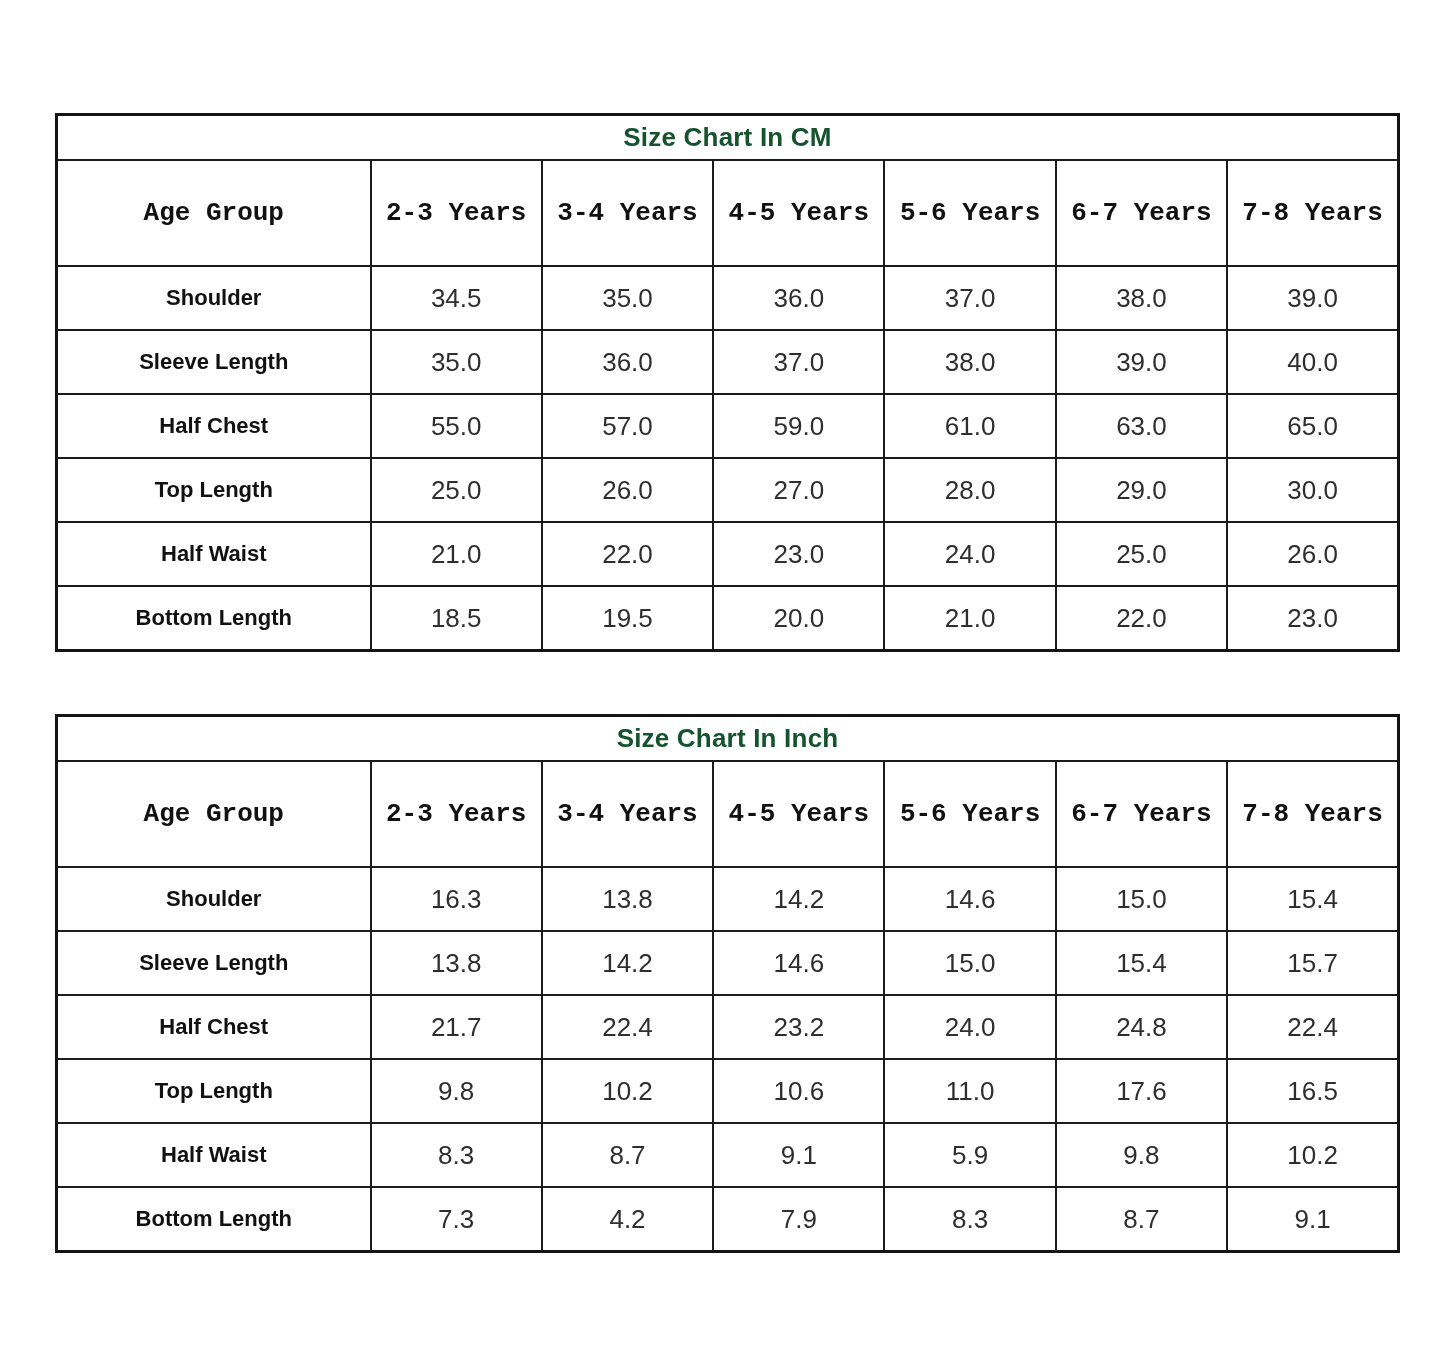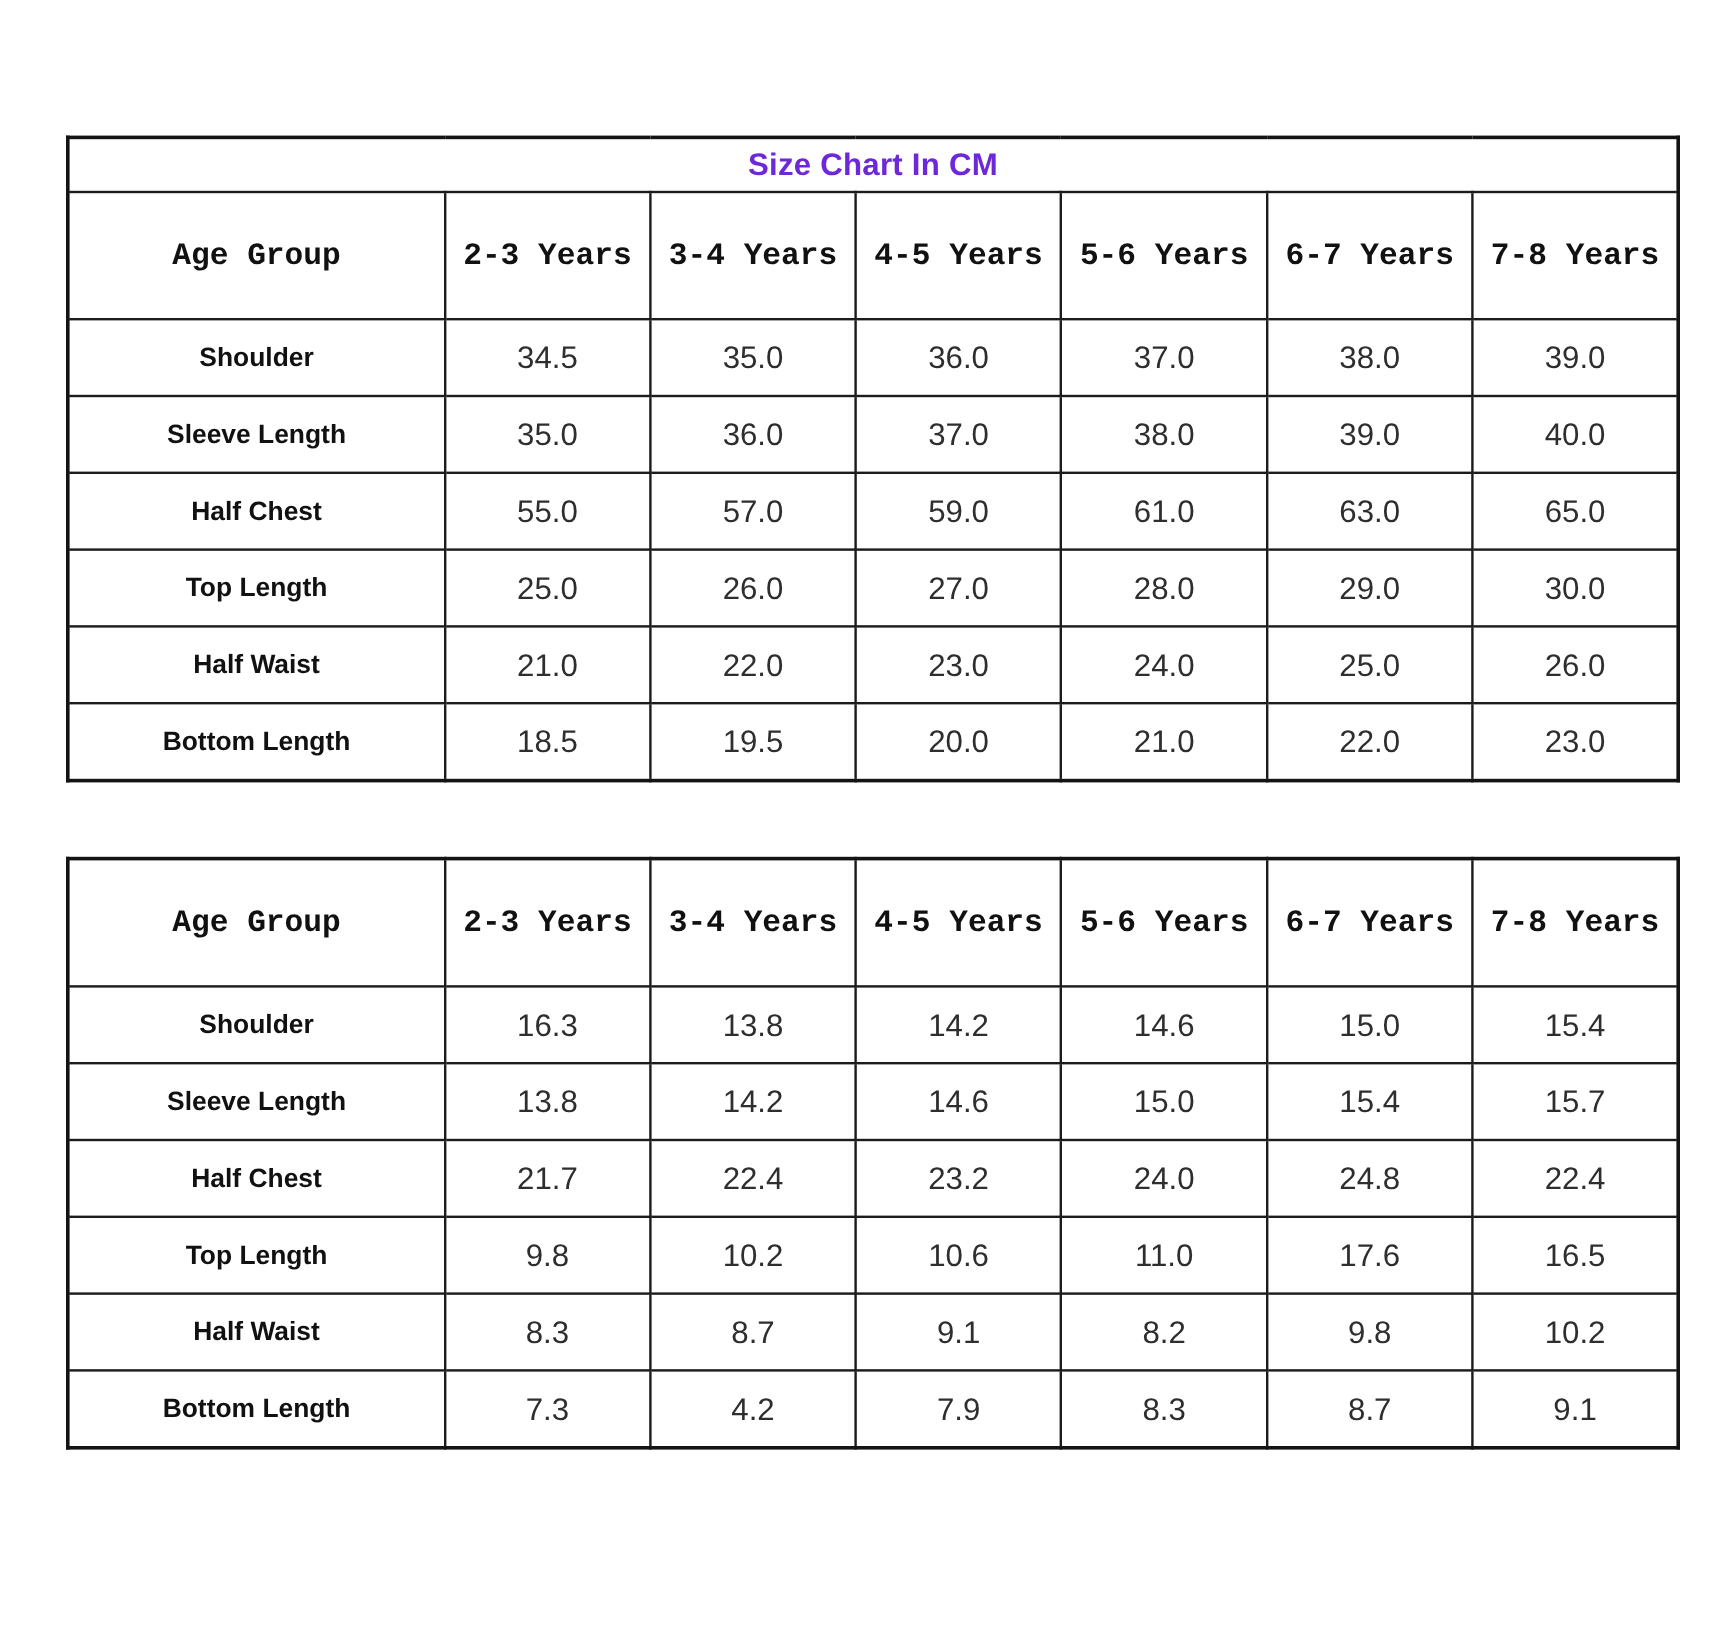--- a/index.html
+++ b/index.html
@@ -33,21 +33,21 @@
     padding: 0;
     overflow: hidden;
   }
   col.label-col { width: 23.4%; }
   col.year-col  { width: 12.766%; }
 
   .title-cell {
     height: 43px;
     font-size: 26px;
     font-weight: 700;
-    color: #6d28d9;
+    color: #14532d;
     border-bottom: 3px solid #141414;
     letter-spacing: 0.2px;
   }
   .col-header {
     height: 104px;
     font-size: 26px;
     font-weight: 700;
     color: #111111;
     font-family: Liberation Mono, monospace;
   }
@@ -152,20 +152,23 @@
   <colgroup>
     <col class="label-col">
     <col class="year-col">
       <col class="year-col">
       <col class="year-col">
     <col class="year-col">
       <col class="year-col">
       <col class="year-col">
   </colgroup>
   <thead>
+    <tr>
+      <th class="title-cell" colspan="7">Size Chart In Inch</th>
+    </tr>
     <tr class="header-row">
       <th class="col-header">Age Group</th>
       <th class="col-header">2-3 Years</th>
       <th class="col-header">3-4 Years</th>
       <th class="col-header">4-5 Years</th>
       <th class="col-header">5-6 Years</th>
       <th class="col-header">6-7 Years</th>
       <th class="col-header">7-8 Years</th>
     </tr>
   </thead>
@@ -204,21 +207,21 @@
       <td class="cell-value">10.6</td>
       <td class="cell-value">11.0</td>
       <td class="cell-value">17.6</td>
       <td class="cell-value">16.5</td>
     </tr>
     <tr class="data-row">
       <td class="row-label">Half Waist</td>
       <td class="cell-value">8.3</td>
       <td class="cell-value">8.7</td>
       <td class="cell-value">9.1</td>
-      <td class="cell-value">8.2</td>
+      <td class="cell-value">5.9</td>
       <td class="cell-value">9.8</td>
       <td class="cell-value">10.2</td>
     </tr>
     <tr class="data-row">
       <td class="row-label">Bottom Length</td>
       <td class="cell-value">7.3</td>
       <td class="cell-value">4.2</td>
       <td class="cell-value">7.9</td>
       <td class="cell-value">8.3</td>
       <td class="cell-value">8.7</td>

